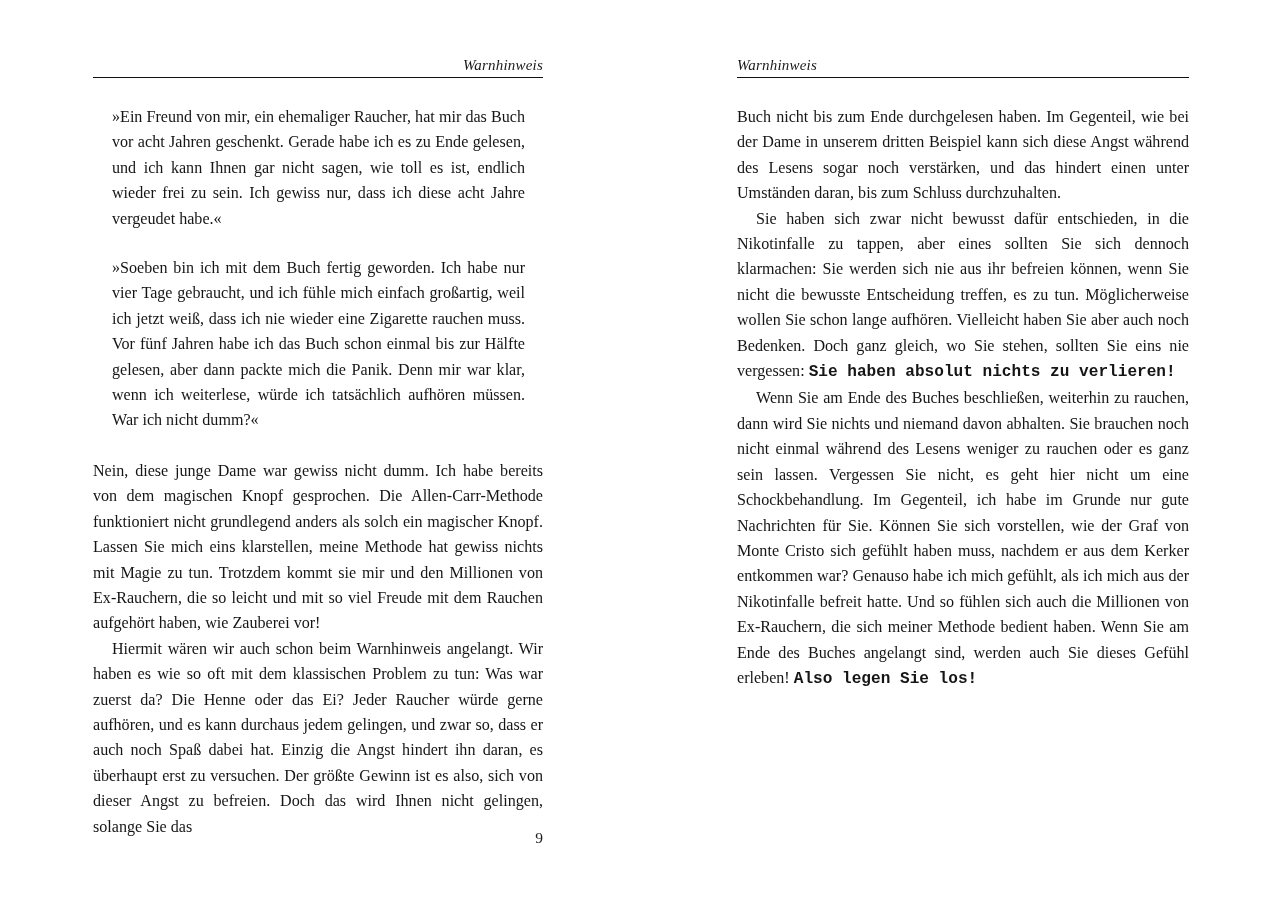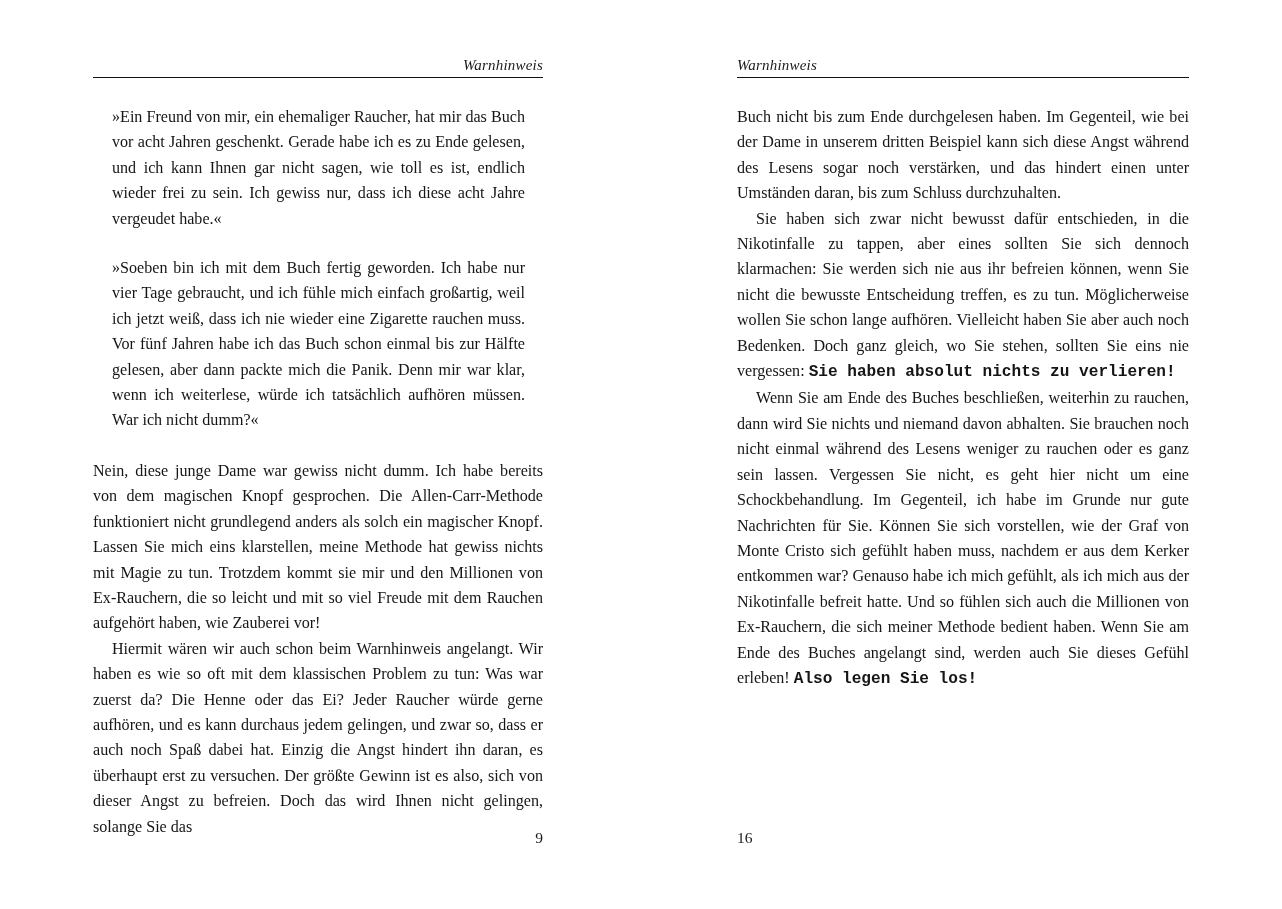--- a/index.html
+++ b/index.html
@@ -128,16 +128,15 @@
   <div class="page page-right">
     <div class="page-inner">
       <div class="runhead">Warnhinweis</div>
       <div class="rule"></div>
       <div class="body-area">
         <p class="para noindent" id="rp0">Buch nicht bis zum Ende durchgelesen haben. Im Gegenteil, wie bei der Dame in unserem dritten Beispiel kann sich diese Angst während des Lesens sogar noch verstärken, und das hindert einen unter Umständen daran, bis zum Schluss durchzuhalten.</p>
         <p class="para indent" id="rp1">Sie haben sich zwar nicht bewusst dafür entschieden, in die Nikotinfalle zu tappen, aber eines sollten Sie sich dennoch klarmachen: Sie werden sich nie aus ihr befreien können, wenn Sie nicht die bewusste Entscheidung treffen, es zu tun. Möglicherweise wollen Sie schon lange aufhören. Vielleicht haben Sie aber auch noch Bedenken. Doch ganz gleich, wo Sie stehen, sollten Sie eins nie vergessen: <b>Sie haben absolut nichts zu verlieren!</b></p>
         <p class="para indent" id="rp2">Wenn Sie am Ende des Buches beschließen, weiterhin zu rauchen, dann wird Sie nichts und niemand davon abhalten. Sie brauchen noch nicht einmal während des Lesens weniger zu rauchen oder es ganz sein lassen. Vergessen Sie nicht, es geht hier nicht um eine Schockbehandlung. Im Gegenteil, ich habe im Grunde nur gute Nachrichten für Sie. Können Sie sich vorstellen, wie der Graf von Monte Cristo sich gefühlt haben muss, nachdem er aus dem Kerker entkommen war? Genauso habe ich mich gefühlt, als ich mich aus der Nikotinfalle befreit hatte. Und so fühlen sich auch die Millionen von Ex-Rauchern, die sich meiner Methode bedient haben. Wenn Sie am Ende des Buches angelangt sind, werden auch Sie dieses Gefühl erleben! <b>Also legen Sie los!</b></p>
       </div>
     </div>
-    <div class="folio">16</div>
   </div>
 
 </div>
 
 </body></html>

